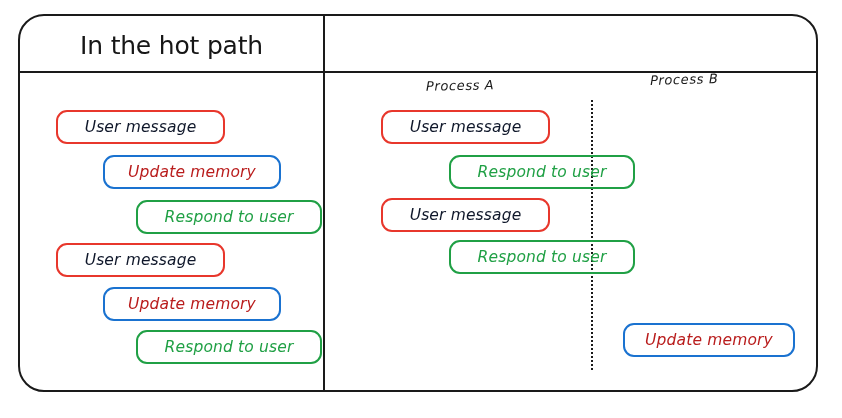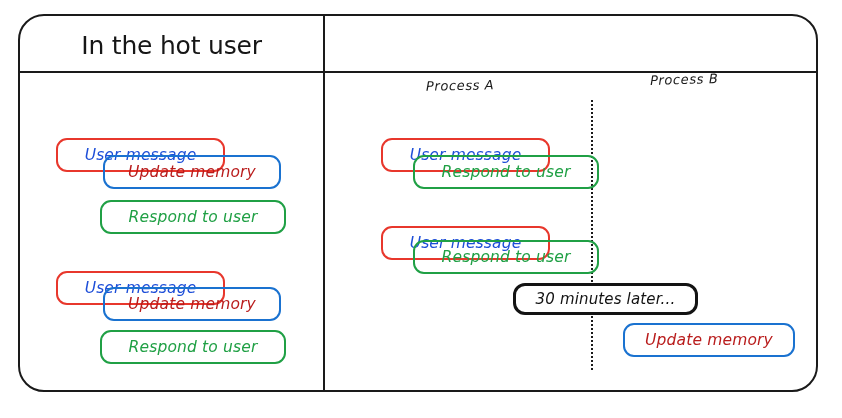--- a/index.html
+++ b/index.html
@@ -93,23 +93,23 @@
     background: transparent;
     display: flex;
     align-items: center;
     justify-content: center;
     white-space: nowrap;
     font-family: "DejaVu Sans", sans-serif;
     font-size: 15.5px;
     font-style: italic;
     letter-spacing: 0.15px;
   }
-  .box.red   { border-color: #e8372c; color: #1d4ed8; margin-top: 28px; }
+  .box.red   { border-color: #e8372c; color: #0f172a; }
   .box.blue  { border-color: #1a72d0; color: #b91c1c; }
-  .box.green { border-color: #20a045; color: #20a045; }
+  .box.green { border-color: #20a045; color: #20a045; margin-left: 36px; }
   .box.black {
     border-color: #131313;
     color: #131313;
     border-width: 3px;
     border-radius: 12px;
     background: #ffffff;
     font-size: 15px;
   }
 
   
@@ -124,36 +124,35 @@
 </style>
 </head>
 <body>
 
 <div id="canvas">
 
   <div class="frame"></div>
   <div class="header-rule"></div>
   <div class="col-rule"></div>
 
-  <div class="panel-title" id="title-left">In the hot user</div>
+  <div class="panel-title" id="title-left">In the hot path</div>
 
 
   <div class="proc-label" id="proc-a">Process A</div>
 
   <div class="proc-label" id="proc-b">Process B</div>
 
   <div class="dotted-divider"></div>
 
   <div class="box red" style="left:56px;top:110px;width:169px;height:34px;">User message</div>
   <div class="box blue" style="left:103px;top:155px;width:178px;height:34px;">Update memory</div>
   <div class="box green" style="left:100px;top:200px;width:186px;height:34px;">Respond to user</div>
   <div class="box red" style="left:56px;top:243px;width:169px;height:34px;">User message</div>
   <div class="box blue" style="left:103px;top:287px;width:178px;height:34px;">Update memory</div>
   <div class="box green" style="left:100px;top:330px;width:186px;height:34px;">Respond to user</div>
 
   <div class="box red" style="left:381px;top:110px;width:169px;height:34px;">User message</div>
   <div class="box green" style="left:413px;top:155px;width:186px;height:34px;">Respond to user</div>
   <div class="box red" style="left:381px;top:198px;width:169px;height:34px;">User message</div>
   <div class="box green" style="left:413px;top:240px;width:186px;height:34px;">Respond to user</div>
-  <div class="box black" style="left:513px;top:283px;width:185px;height:32px;">30 minutes later...</div>
   <div class="box blue" style="left:623px;top:323px;width:172px;height:34px;">Update memory</div>
 
 </div>
 
 </body></html>

